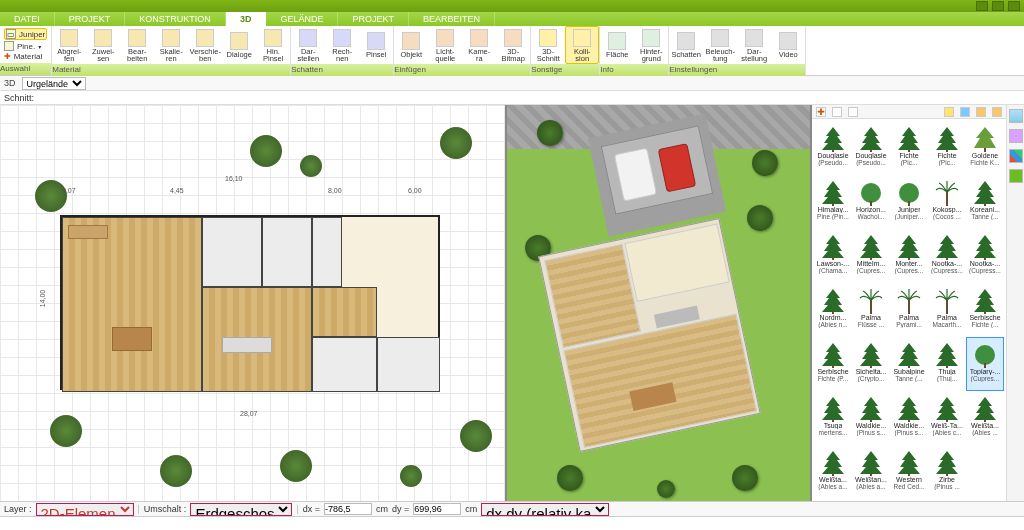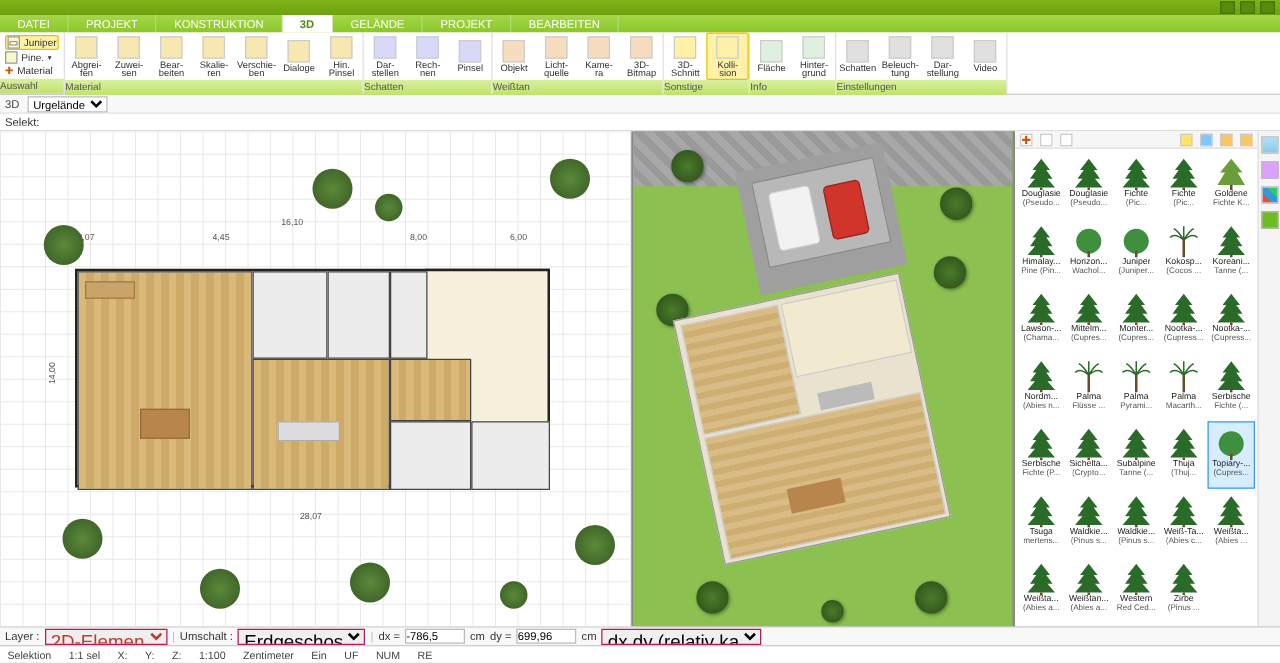--- a/index.html
+++ b/index.html
@@ -194,21 +194,21 @@
         </div>
         <div class="rg-btn">
           <div class="ico" style="background: rgb(247, 221, 192);"></div>
           <span>Kame-<br>ra</span>
         </div>
         <div class="rg-btn">
           <div class="ico" style="background: rgb(247, 221, 192);"></div>
           <span>3D-<br>Bitmap</span>
         </div>
       </div>
-    <div class="grp-label">Weißtan</div>
+    <div class="grp-label">Einfügen</div>
   </div>
 
   <div class="ribbon-group">
     <div class="items" id="grp-sonstige">
         <div class="rg-btn">
           <div class="ico" style="background: rgb(255, 242, 168);"></div>
           <span>3D-<br>Schnitt</span>
         </div>
         <div class="rg-btn rg-highlight">
           <div class="ico" style="background: rgb(255, 242, 168);"></div>
@@ -254,21 +254,21 @@
     <div class="grp-label">Einstellungen</div>
   </div>
 </div>
 
 <div class="selrow">
   <span class="lab">3D</span>
   <select><option>Urgelände</option></select>
 </div>
 
 <div class="dialrow">
-  <span>Selekt:</span>
+  <span>Schnitt:</span>
 </div>
 
 <div class="workspace">
 
   <div class="view2d">
     <div class="grid-bg"></div>
 
     <div class="bush2d" style="left:250px;top:30px;"></div>
     <div class="bush2d" style="left:300px;top:50px;width:22px;height:22px;"></div>
     <div class="bush2d" style="left:440px;top:22px;"></div>
@@ -709,26 +709,13 @@
   <span>dx =</span>
   <input type="text" value="-786,5" style="">
   <span>cm</span>
   <span>dy =</span>
   <input type="text" value="699,96" style="">
   <span>cm</span>
   <select><option>dx,dy (relativ ka</option></select>
 </div>
 
 <div class="statusbar">
-  <div class="cells">
-    <span>Selektion</span>
-    <span>1:1 sel</span>
-    <span>X:</span>
-    <span>Y:</span>
-    <span>Z:</span>
-    <span>1:100</span>
-    <span>Zentimeter</span>
-    <span>Ein</span>
-    <span>UF</span>
-    <span>NUM</span>
-    <span>RE</span>
-  </div>
 </div>
 
 </body></html>

